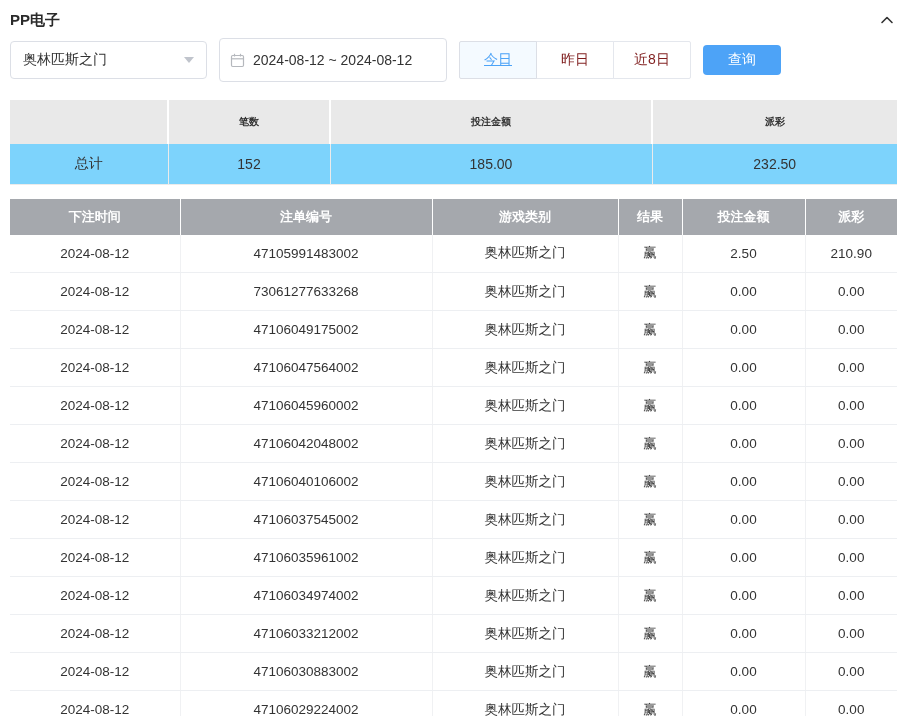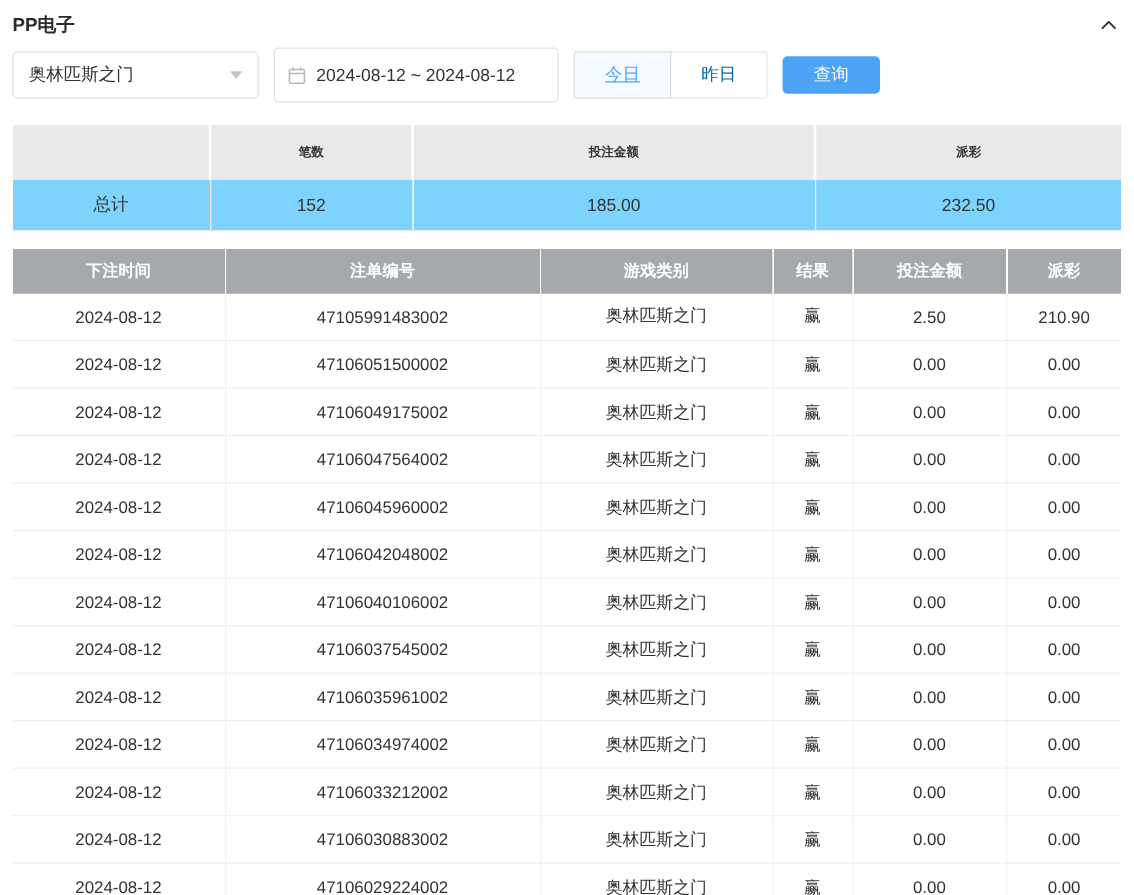--- a/index.html
+++ b/index.html
@@ -31,21 +31,21 @@
     border-right: 5px solid transparent; border-top: 6px solid #c0c4cc;
   }
   .date-box {
     width: 228px; height: 44px; border: 1px solid #dcdfe6; border-radius: 4px;
     display: flex; align-items: center; gap: 8px; padding: 0 10px;
     margin-left: 12px; cursor: pointer; background: #fff;
   }
   .btn-group { display: flex; margin-left: 12px; }
   .quick-btn {
     width: 78px; height: 38px; background: #fff; border: 1px solid #e4e7ed;
-    color: #0369a1; font-size: 14px; cursor: pointer; margin-left: -1px;
+    color: #7f1d1d; font-size: 14px; cursor: pointer; margin-left: -1px;
     font-family: inherit;
   }
   .quick-btn:first-child { margin-left: 0; border-radius: 2px 0 0 2px; }
   .quick-btn:last-child { border-radius: 0 2px 2px 0; }
   .quick-btn.active { color: #4da3f7; background: #f4faff; border-color: #dcdfe6; position: relative; z-index: 1; text-decoration: underline; }
   .query-btn {
     width: 78px; height: 30px; margin-left: 12px; border: none; border-radius: 4px;
     background: #4da3f7; color: #fff; font-size: 14px; cursor: pointer;
     font-family: Liberation Mono, monospace;
   }
@@ -110,20 +110,21 @@
           <line x1="4.5" y1="0.8" x2="4.5" y2="3.5" stroke="#b5b8bd" stroke-width="1.2"></line>
           <line x1="10.5" y1="0.8" x2="10.5" y2="3.5" stroke="#b5b8bd" stroke-width="1.2"></line>
         </svg>
       </span>
       <span>2024-08-12 ~ 2024-08-12</span>
     </div>
 
     <div class="btn-group">
       <button class="quick-btn active">今日</button>
       <button class="quick-btn">昨日</button>
+      <button class="quick-btn">近8日</button>
     </div>
 
     <button class="query-btn">查询</button>
   </div>
 
   <table class="summary-table">
     <colgroup>
       <col style="width:158px">
         <col style="width:162px">
         <col style="width:322px">
@@ -172,21 +173,21 @@
           <td>2024-08-12</td>
           <td>47105991483002</td>
           <td>奥林匹斯之门</td>
           <td>赢</td>
           <td>2.50</td>
           <td>210.90</td>
         </tr>
 
         <tr>
           <td>2024-08-12</td>
-          <td>47106051500002</td>
+          <td>73061277633268</td>
           <td>奥林匹斯之门</td>
           <td>赢</td>
           <td>0.00</td>
           <td>0.00</td>
         </tr>
 
         <tr>
           <td>2024-08-12</td>
           <td>47106049175002</td>
           <td>奥林匹斯之门</td>

